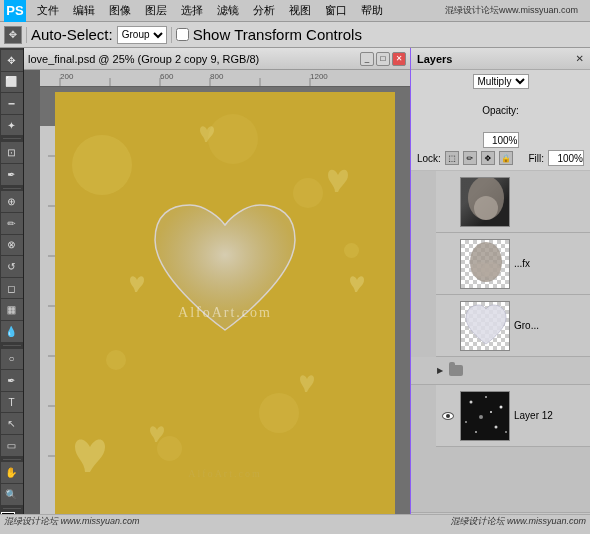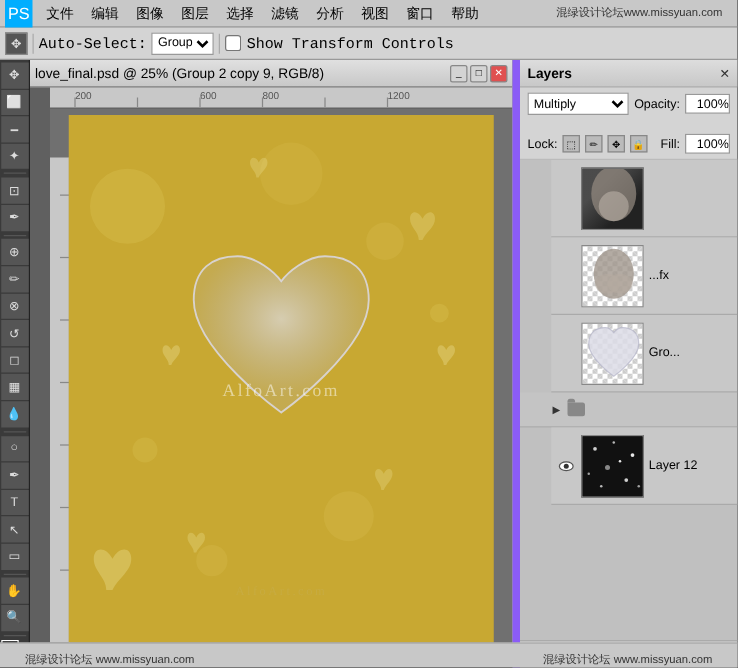--- a/index.html
+++ b/index.html
@@ -27,21 +27,21 @@
       font-size: 11px;
       color: #000;
       cursor: pointer;
       padding: 0 3px;
     }
     .ps-icon {
       width: 22px;
       height: 22px;
       background: #00aeff;
       color: white;
-      font-weight: normal;
+      font-weight: bold;
       font-size: 13px;
       display: flex;
       align-items: center;
       justify-content: center;
     }
     .toolbar-separator {
       width: 1px;
       height: 16px;
       background: #aaa;
     }
@@ -56,23 +56,22 @@
       gap: 4px;
       border-bottom: 1px solid #999;
     }
     #options-bar select {
       font-size: 10px;
       height: 18px;
       border: 1px solid #999;
       background: #fff;
     }
     #options-bar label {
-      font-size: 12px;
+      font-size: 15px;
       color: #000;
-      font-family: Liberation Mono, monospace;
     }
     #options-bar input[type="checkbox"] {
       margin: 0;
     }
 
     
     #workspace {
       display: flex;
       height: calc(534px - 48px);
       position: relative;
@@ -204,33 +203,34 @@
 
     
     #forum-bar {
       position: absolute;
       bottom: 0;
       left: 0;
       right: 0;
       height: 20px;
       background: #c8c8c8;
       display: flex;
-      align-items: flex-end;
+      align-items: flex-start;
       justify-content: space-between;
-      padding: 0 20px;
+      padding: 0 4px;
       font-size: 9px;
       color: #333;
       border-top: 1px solid #aaa;
+      font-style: italic;
     }
 
     
     #layers-panel {
       width: 180px;
       background: #d4d4d4;
-      border-left: 6px solid #8b5cf6;
+      border-left: 1px solid #8b5cf6;
       display: flex;
       flex-direction: column;
       position: relative;
     }
     #layers-panel-header {
       height: 22px;
       background: linear-gradient(to bottom, #ddd, #c8c8c8);
       display: flex;
       align-items: center;
       padding: 0 6px;
@@ -249,22 +249,23 @@
     }
 
     
     #layers-controls {
       padding: 4px 6px;
       border-bottom: 1px solid #bbb;
     }
     .blend-row {
       display: flex;
       align-items: center;
-      gap: 4px;
-      margin-bottom: 15px;
+      gap: 16px;
+      margin-bottom: 2px;
+      flex-direction: column;
     }
     .blend-row select {
       font-size: 10px;
       height: 18px;
       border: 1px solid #999;
       background: #fff;
       flex: 1;
     }
     .blend-row label {
       font-size: 10px;

